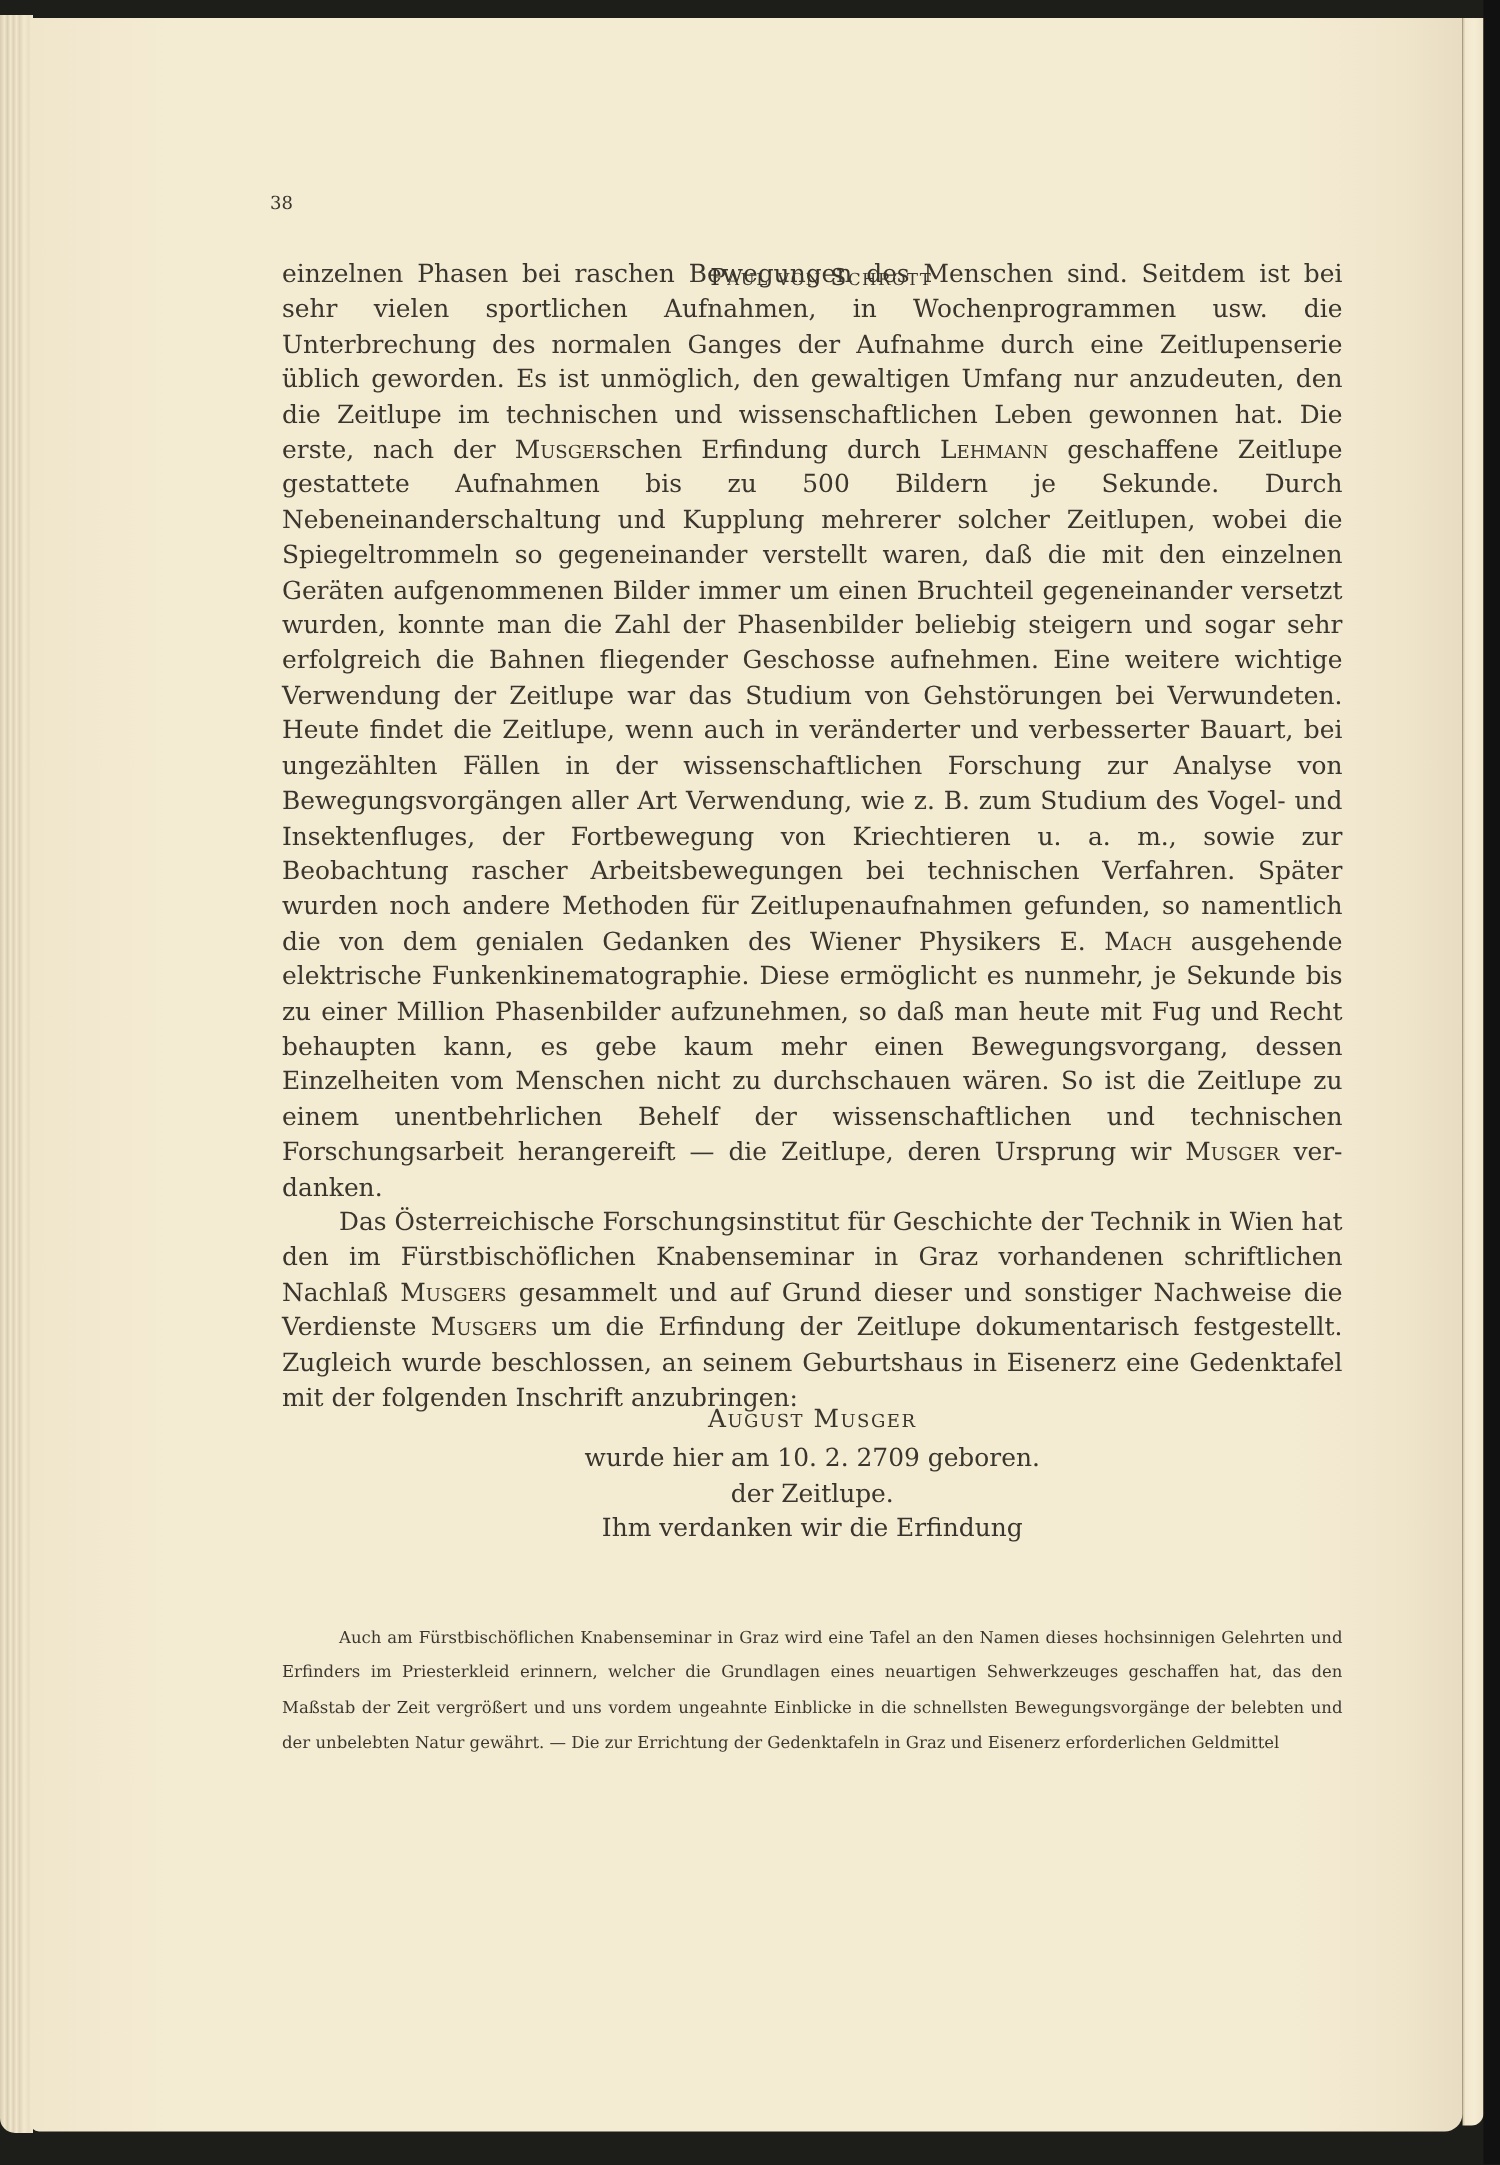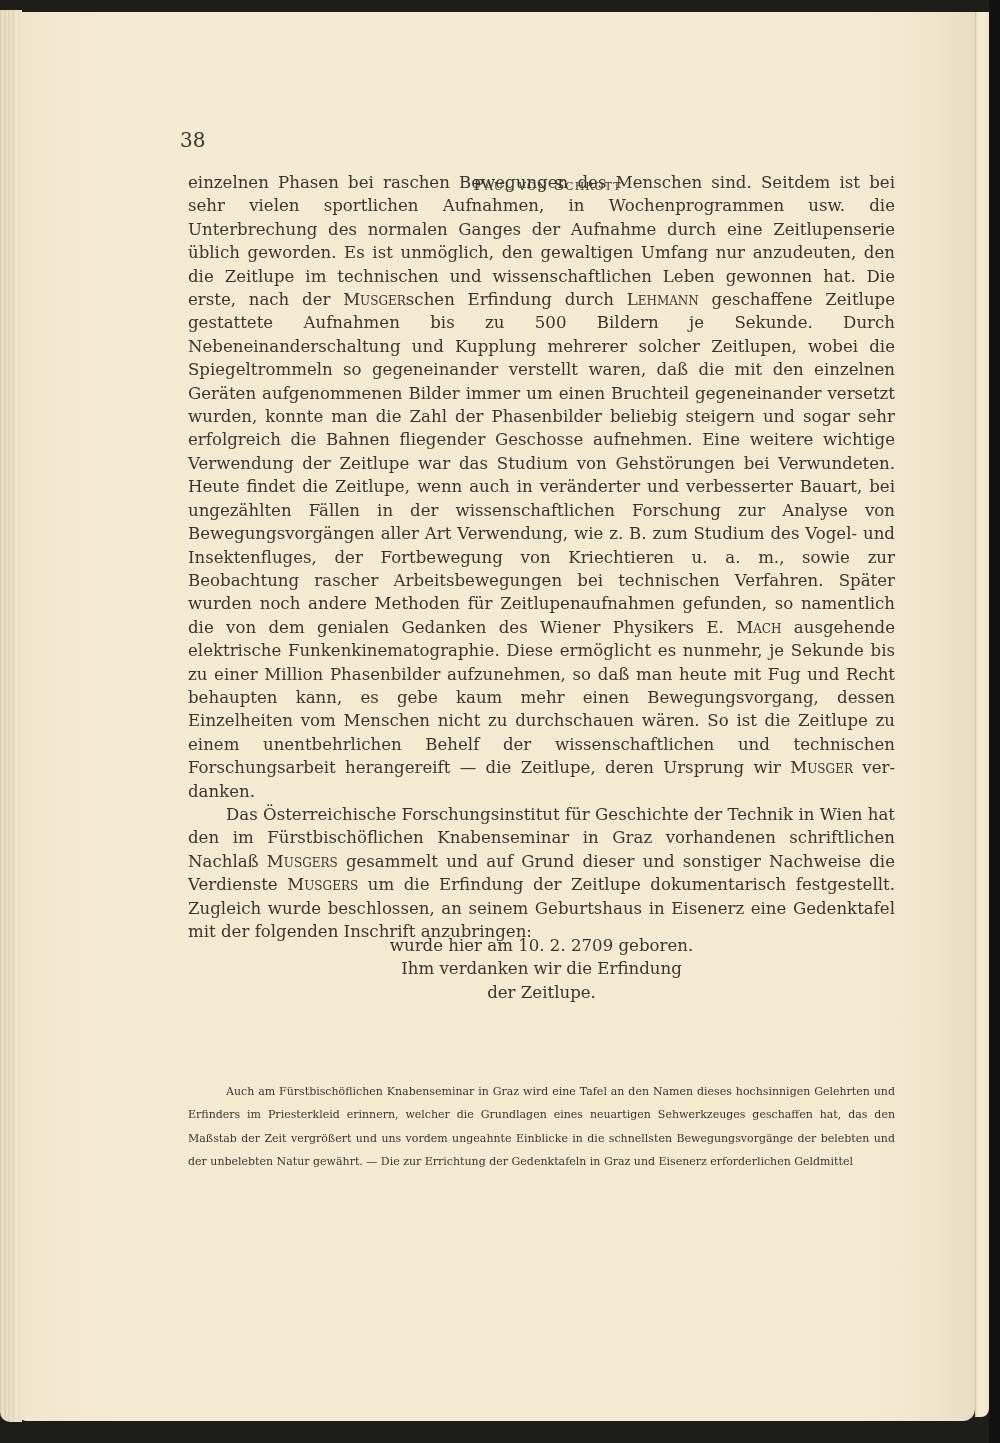--- a/index.html
+++ b/index.html
@@ -53,21 +53,21 @@
     background: #111;
   }
   .text {
     position: absolute;
     font-family: "DejaVu Serif", "Liberation Serif", serif;
     color: #3a362d;
   }
   .page-number {
     left: 180px;
     top: 128px;
-    font-size: 20px;
+    font-size: 12px;
   }
   .running-head {
     left: 180px;
     width: 715px;
     top: 128px;
     font-size: 15.5px;
     text-align: center;
     font-variant: small-caps;
     letter-spacing: 1px;
     padding-left: 20px;
@@ -127,21 +127,22 @@
 
   <div class="text page-number">38</div>
   <div class="text running-head">Paul von Schrott</div>
 
   <div class="text body">
     <p><span>einzelnen Phasen bei raschen Bewegungen des Menschen sind. Seitdem ist bei sehr vielen sportlichen Aufnahmen, in Wochenprogrammen usw. die Unterbrechung des normalen Ganges der Aufnahme durch eine Zeitlupenserie üblich geworden. Es ist unmöglich, den gewaltigen Umfang nur anzudeuten, den die Zeitlupe im technischen und wissenschaftlichen Leben gewonnen hat. Die erste, nach der </span><span class="sc">Musger</span><span>schen Erfindung durch </span><span class="sc">Lehmann</span><span> geschaffene Zeitlupe gestattete Aufnahmen bis zu 500 Bildern je Sekunde. Durch Nebeneinanderschaltung und Kupplung mehrerer solcher Zeitlupen, wobei die Spiegeltrommeln so gegeneinander verstellt waren, daß die mit den einzelnen Geräten aufgenommenen Bilder immer um einen Bruchteil gegeneinander versetzt wurden, konnte man die Zahl der Phasenbilder beliebig steigern und sogar sehr erfolgreich die Bahnen fliegender Geschosse auf­nehmen. Eine weitere wichtige Verwendung der Zeitlupe war das Studium von Gehstörungen bei Verwundeten. Heute findet die Zeitlupe, wenn auch in ver­änderter und verbesserter Bauart, bei ungezählten Fällen in der wissenschaftlichen Forschung zur Analyse von Bewegungsvorgängen aller Art Verwendung, wie z. B. zum Studium des Vogel- und Insektenfluges, der Fortbewegung von Kriechtieren u. a. m., sowie zur Beobachtung rascher Arbeitsbewegungen bei technischen Ver­fahren. Später wurden noch andere Methoden für Zeitlupenaufnahmen gefunden, so namentlich die von dem genialen Gedanken des Wiener Physikers E. </span><span class="sc">Mach</span><span> ausgehende elektrische Funkenkinematographie. Diese ermöglicht es nunmehr, je Sekunde bis zu einer Million Phasenbilder aufzunehmen, so daß man heute mit Fug und Recht behaupten kann, es gebe kaum mehr einen Bewegungsvorgang, dessen Einzelheiten vom Menschen nicht zu durchschauen wären. So ist die Zeitlupe zu einem unentbehrlichen Behelf der wissenschaftlichen und technischen Forschungsarbeit herangereift — die Zeitlupe, deren Ursprung wir </span><span class="sc">Musger</span><span> ver­danken.</span></p>
     <p class="indent"><span>Das Österreichische Forschungsinstitut für Geschichte der Technik in Wien hat den im Fürstbischöflichen Knabenseminar in Graz vorhandenen schriftlichen Nachlaß </span><span class="sc">Musgers</span><span> gesammelt und auf Grund dieser und sonstiger Nachweise die Verdienste </span><span class="sc">Musgers</span><span> um die Erfindung der Zeitlupe dokumentarisch festgestellt. Zugleich wurde beschlossen, an seinem Geburtshaus in Eisenerz eine Gedenktafel mit der folgenden Inschrift anzubringen:</span></p>
   </div>
 
   <div class="text inscription">
+    <div class="name">August Musger</div>
     <div>wurde hier am 10. 2. 2709 geboren.</div>
+    <div>der Zeitlupe.</div>
     <div>Ihm verdanken wir die Erfindung</div>
-    <div>der Zeitlupe.</div>
   </div>
 
   <div class="text body2">
     <p>Auch am Fürstbischöflichen Knabenseminar in Graz wird eine Tafel an den Namen dieses hochsinnigen Gelehrten und Erfinders im Priesterkleid erinnern, welcher die Grundlagen eines neuartigen Sehwerkzeuges geschaffen hat, das den Maßstab der Zeit vergrößert und uns vordem ungeahnte Einblicke in die schnellsten Bewegungsvorgänge der belebten und der unbelebten Natur gewährt. — Die zur Errichtung der Gedenktafeln in Graz und Eisenerz erforderlichen Geldmittel</p>
   </div>
 </div>
 
 </body></html>

